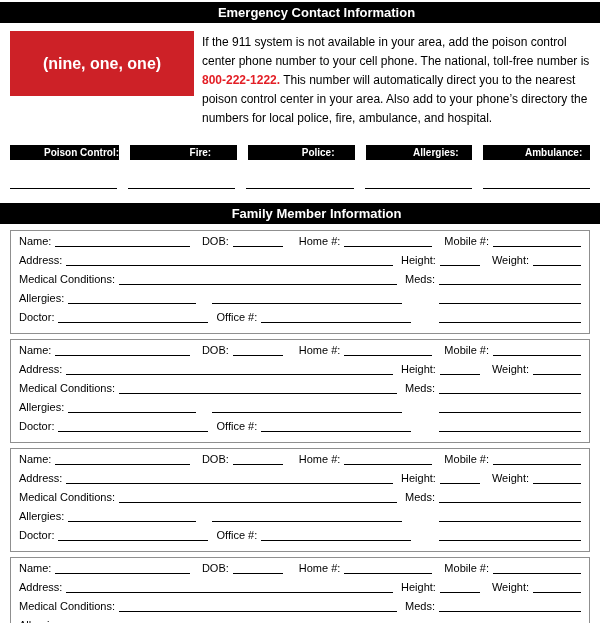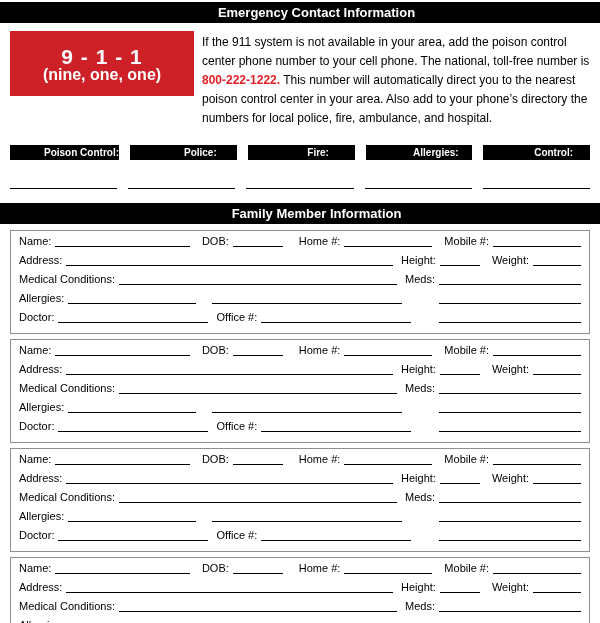--- a/index.html
+++ b/index.html
@@ -130,34 +130,33 @@
 </style>
 </head>
 <body>
 
 <div class="section-bar">
   <span>Emergency Contact Information</span>
 </div>
 
 <div class="hero">
   <div class="red-box">
-    <div class="big">9 - 1 - 1</div>
     <div class="small">(nine, one, one)</div>
   </div>
   <div class="intro">
     <span>If the 911 system is not available in your area, add the poison control center phone number to your cell phone. The national, toll-free number is </span><span class="phone">800-222-1222.</span><span> This number will automatically direct you to the nearest poison control center in your area. Also add to your phone’s directory the numbers for local police, fire, ambulance, and hospital.</span>
   </div>
 </div>
 
 <div class="contacts-row">
   <div class="contact-label">Poison Control:</div>
+  <div class="contact-label">Fire:</div>
   <div class="contact-label">Police:</div>
-  <div class="contact-label">Fire:</div>
   <div class="contact-label">Allergies:</div>
-  <div class="contact-label">Control:</div>
+  <div class="contact-label">Ambulance:</div>
 </div>
 
 <div class="contact-lines">
   <div class="contact-line"></div>
   <div class="contact-line"></div>
   <div class="contact-line"></div>
   <div class="contact-line"></div>
   <div class="contact-line"></div>
 </div>
 

